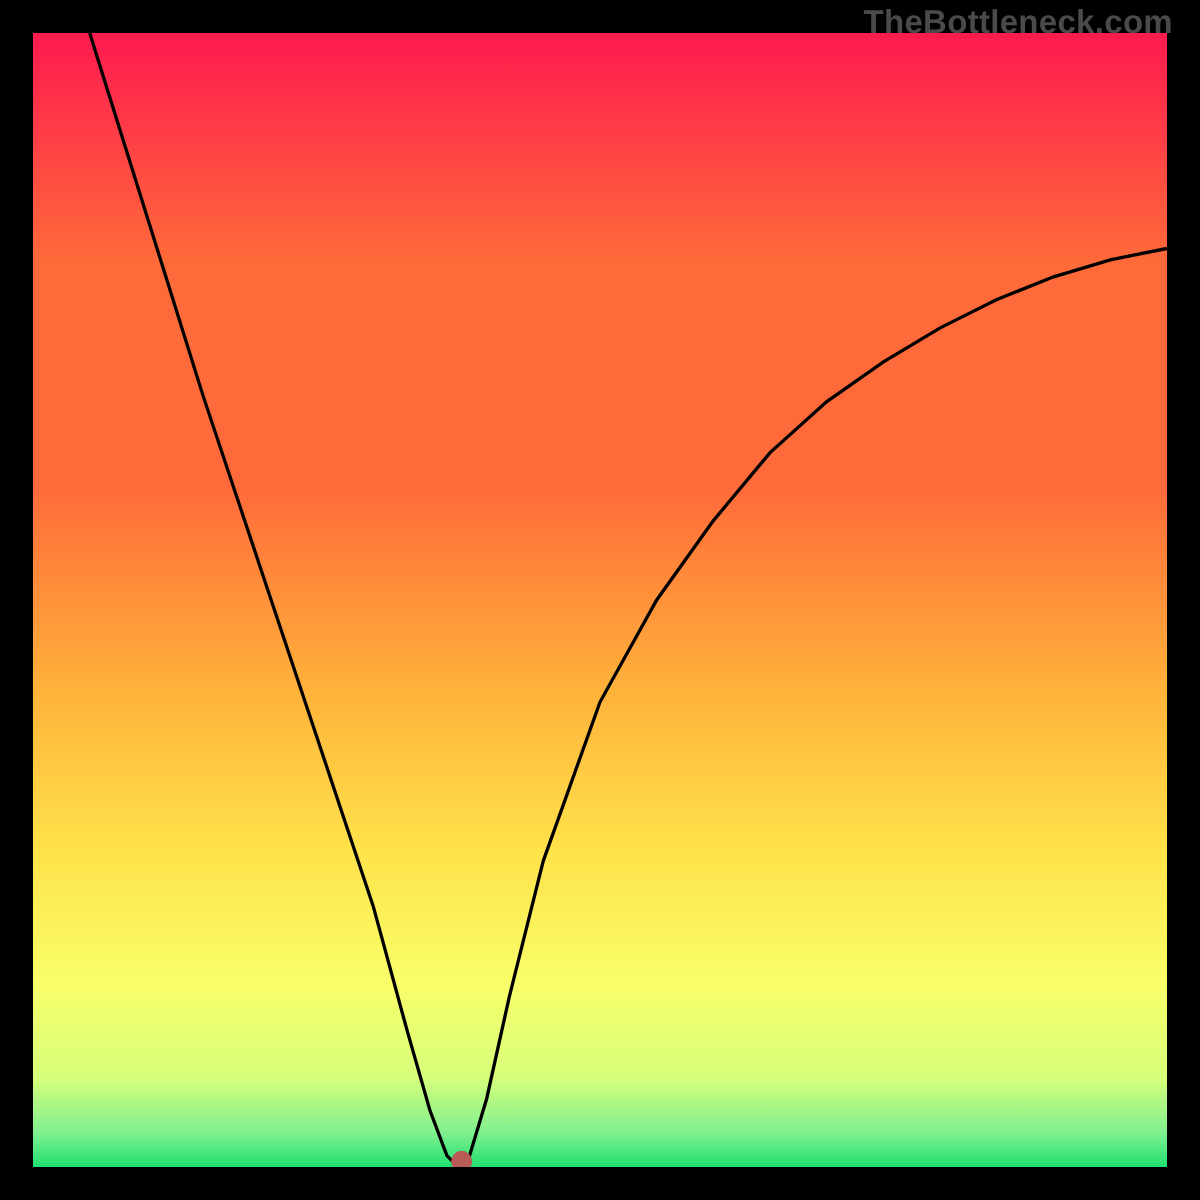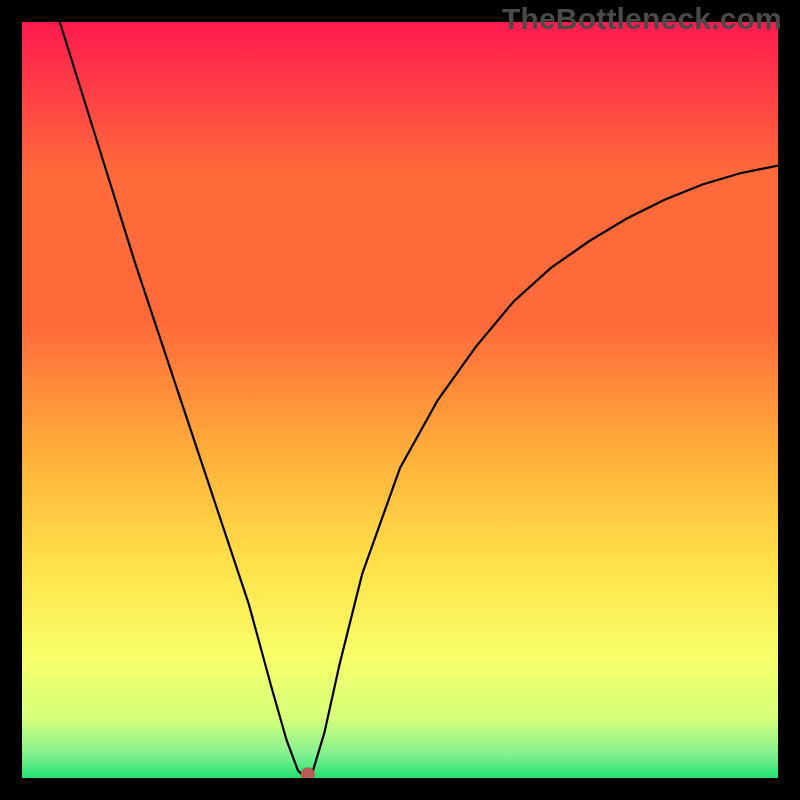--- a/index.html
+++ b/index.html
@@ -15,21 +15,21 @@
     position: relative;
     width: 800px;
     height: 800px;
     background: #000;
   }
   .watermark {
     position: absolute;
     top: 2px;
     right: 18px;
     color: #4a4a4a;
-    font-size: 30px;
+    font-size: 22px;
     font-weight: 600;
     letter-spacing: 0.2px;
     z-index: 5;
   }
   .plot-frame {
     position: absolute;
     left: 22px;
     top: 22px;
     width: 756px;
     height: 756px;

